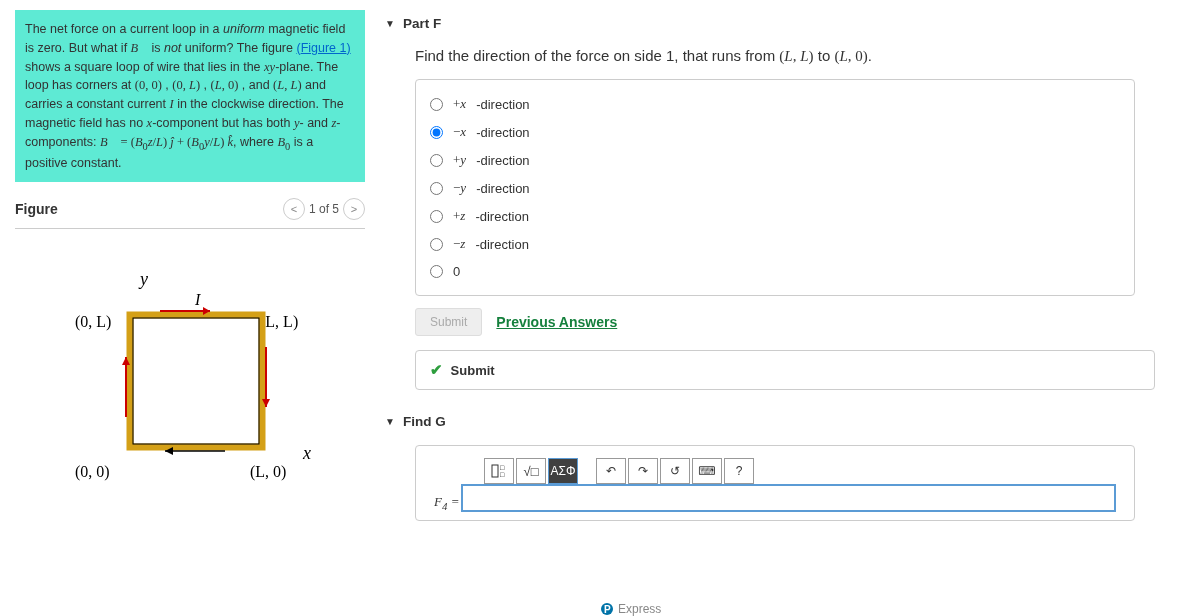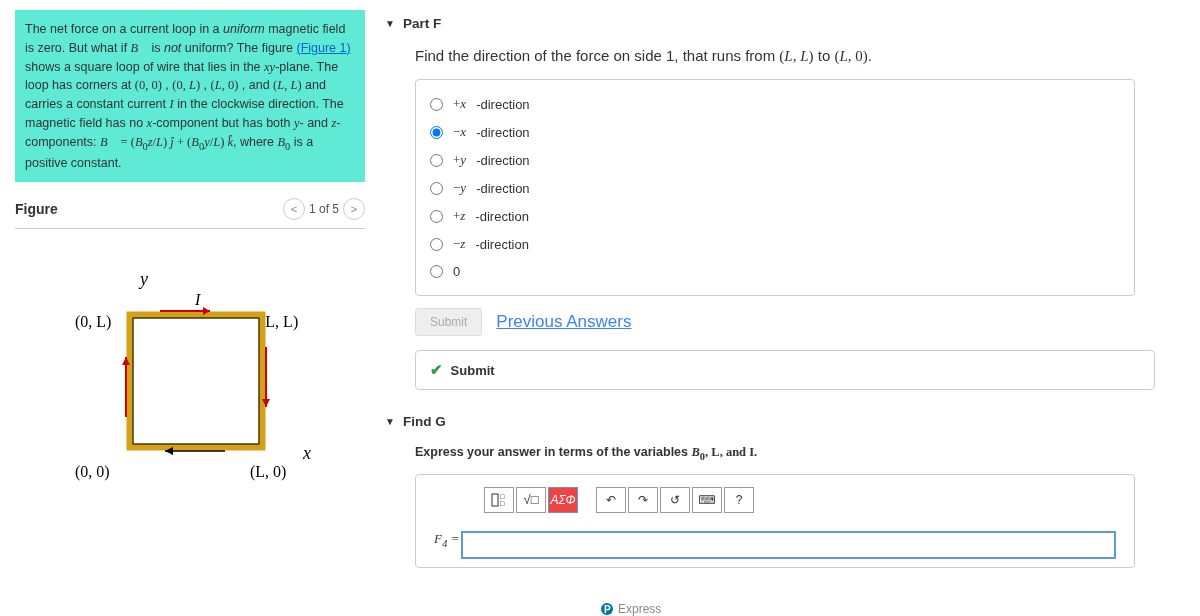--- a/index.html
+++ b/index.html
@@ -16,28 +16,28 @@
 .figure-svg { margin: 10px 30px; }
 .part-header { display: flex; align-items: center; gap: 8px; padding: 6px 0; font-weight: bold; font-size: 13.5px; margin-bottom: 10px; }
 .caret { font-size: 10px; }
 .question { font-size: 15px; margin: 8px 0 14px 30px; }
 .instr { font-size: 12.5px; font-weight: bold; margin: 4px 0 12px 30px; }
 .choice-box { border: 1px solid #ccc; border-radius: 4px; padding: 10px 14px; margin-left: 30px; margin-right: 50px; margin-bottom: 12px; }
 .choice { display: flex; align-items: center; gap: 10px; padding: 6px 0; font-size: 13px; }
 .choice input { margin: 0; }
 .btn-row { margin-left: 30px; display: flex; align-items: center; gap: 14px; }
 .submit-btn { background: #eee; color: #aaa; border: 1px solid #ddd; padding: 6px 14px; border-radius: 3px; font-size: 12px; }
-.prev-link { color: #3b82f6; font-size: 17px; font-weight: normal; text-decoration: underline; cursor: pointer; }
+.prev-link { color: #15803d; font-size: 14px; font-weight: bold; text-decoration: underline; cursor: pointer; }
 .correct-box { border: 1px solid #ccc; border-radius: 4px; padding: 10px 14px; margin: 14px 30px 18px 30px; display: flex; align-items: center; gap: 8px; font-weight: bold; font-size: 13px; }
 .check { color: #2e9e3e; font-size: 15px; }
 .answer-box { border: 1px solid #ccc; border-radius: 4px; padding: 12px 18px 8px 18px; margin-left: 30px; margin-right: 50px; }
 .toolbar { display: flex; align-items: center; gap: 2px; margin-left: 50px; }
 .tool { width: 30px; height: 26px; border: 1px solid #999; display: flex; align-items: center; justify-content: center; font-size: 12px; cursor: pointer; background: #fff; }
-.tool.blue { background: #ef4444; color: #fff; border-color: #5b9bd5; font-style: italic; }
-.answer-line { display: flex; align-items: flex-start; gap: 2px; margin-top: 18px; }
+.tool.blue { background: #404040; color: #fff; border-color: #5b9bd5; }
+.answer-line { display: flex; align-items: flex-end; gap: 2px; margin-top: 0; }
 .answer-label { font-size: 13px; font-style: italic; }
 .answer-input { flex: 1; border: 2px solid #5b9bd5; height: 28px; padding: 2px 6px; font-size: 13px; }
 .math { font-family: Georgia, 'Times New Roman', serif; }
 .footer-brand { position: absolute; bottom: 0; left: 600px; font-size: 12px; color: #888; display:flex; align-items:center; gap:4px; }
 </style>
 </head>
 <body>
 
 <div class="container">
   <div class="left">
@@ -107,23 +107,20 @@
     <div class="correct-box">
       <span class="check">✔</span>
       <span>Submit</span>
     </div>
 
     <div class="part-header">
       <span class="caret">▼</span>
       <span>Find G</span>
     </div>
 
-    <div class="instr">
-      <span>Express your answer in terms of the variables </span><span class="math"><i>B</i><sub>0</sub></span><span class="math"><span>, L, and I.</span></span>
-    </div>
 
     <div class="answer-box">
       <div class="toolbar">
         <div class="tool">
             <svg width="16" height="14">
               <rect x="1" y="1" width="6" height="12" fill="none" stroke="#333"></rect>
               <text x="9" y="6" font-size="7">□</text>
               <text x="9" y="13" font-size="7">□</text>
             </svg>
           </div>

